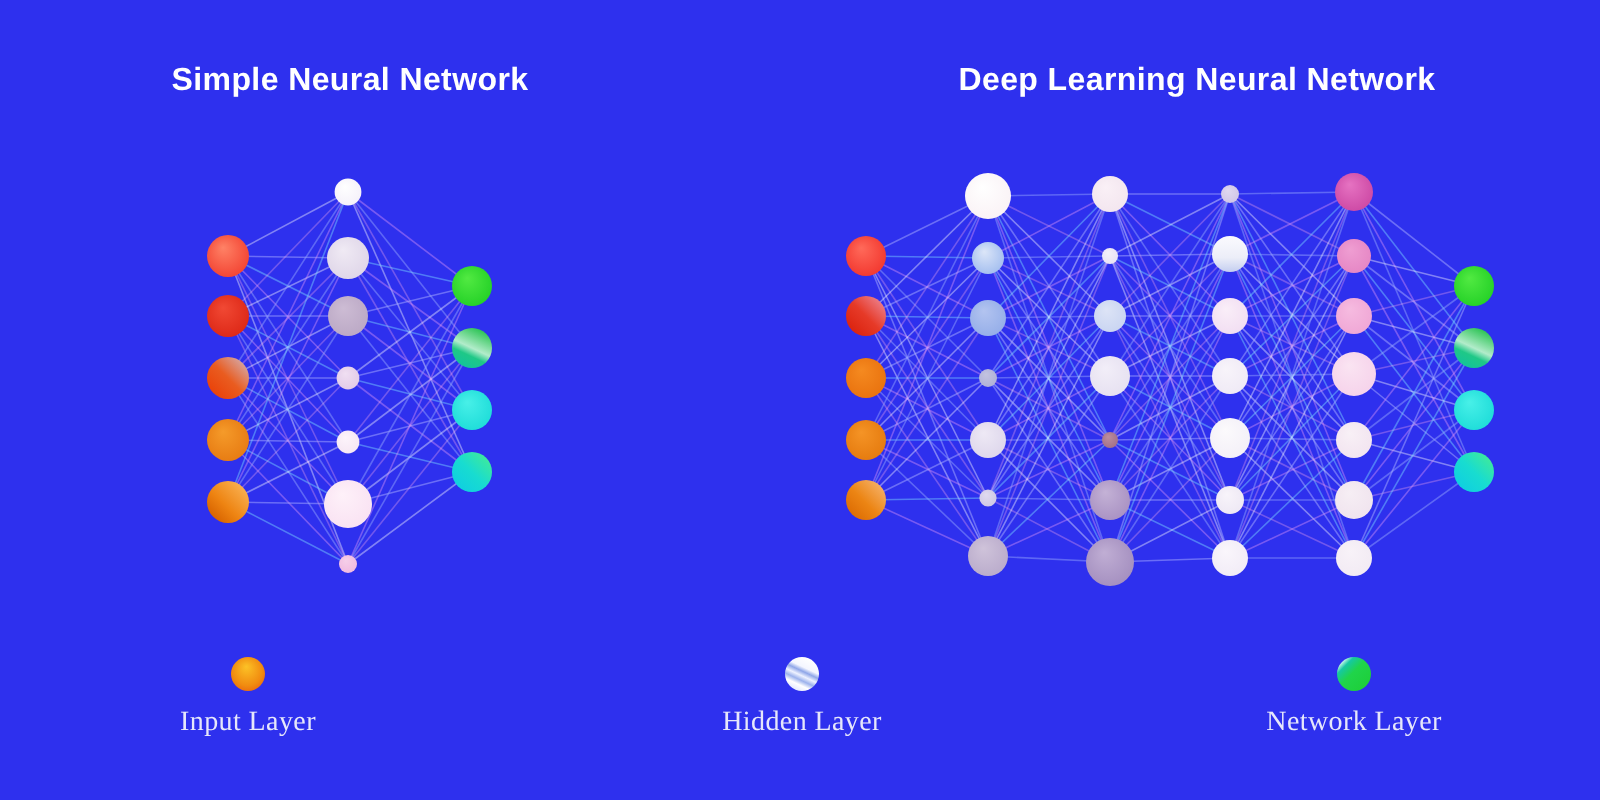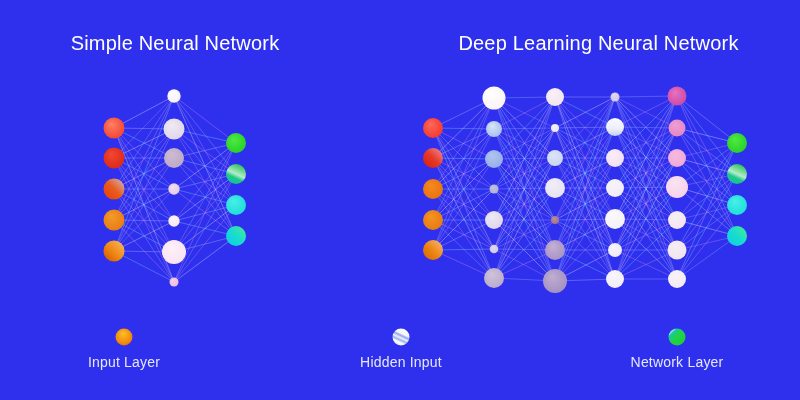--- a/index.html
+++ b/index.html
@@ -7,33 +7,34 @@
     position:relative;
     width:800px;height:400px;
     overflow:hidden;
     font-family:"Liberation Sans", sans-serif;
   }
   #net-svg{position:absolute;left:0;top:0;}
   .title{
     position:absolute;
     top:32px;
     transform:translateX(-50%);
-    font-size:20px;
-    font-weight:400;
+    font-size:16px;
+    font-weight:700;
     letter-spacing:.2px;
     white-space:nowrap;
   }
   .legend-label{
     position:absolute;
     top:354px;
     transform:translateX(-50%);
     font-size:14px;
     font-weight:400;
     letter-spacing:.2px;
     white-space:nowrap;
+    font-family:Liberation Serif, serif;
   }
 </style>
 </head>
 <body>
 
 <div class="canvas" id="canvas" style="background: rgb(46, 48, 238);">
 
   <svg id="net-svg" width="800" height="400" viewBox="0 0 800 400">
       <defs>
         <radialGradient fx="0.38" fy="0.3" r="0.8" id="grad-0">
@@ -614,17 +615,17 @@
         <circle cx="677" cy="337" r="8.5" fill="url(#grad-55)"></circle>
       </g>
     </svg>
 
   <div class="title" id="title-simple" style="color: rgb(255, 255, 255); left: 175px;">Simple Neural Network</div>
 
   <div class="title" id="title-deep" style="color: rgb(255, 255, 255); left: 586px; padding-left: 25px;">Deep Learning Neural Network</div>
 
   <div class="legend-label" style="color: rgb(230, 231, 251); left: 124px;">Input Layer</div>
 
-  <div class="legend-label" style="color: rgb(230, 231, 251); left: 401px;">Hidden Input</div>
+  <div class="legend-label" style="color: rgb(230, 231, 251); left: 401px;">Hidden Layer</div>
 
   <div class="legend-label" style="color: rgb(230, 231, 251); left: 677px;">Network Layer</div>
 
 </div>
 
 </body></html>

